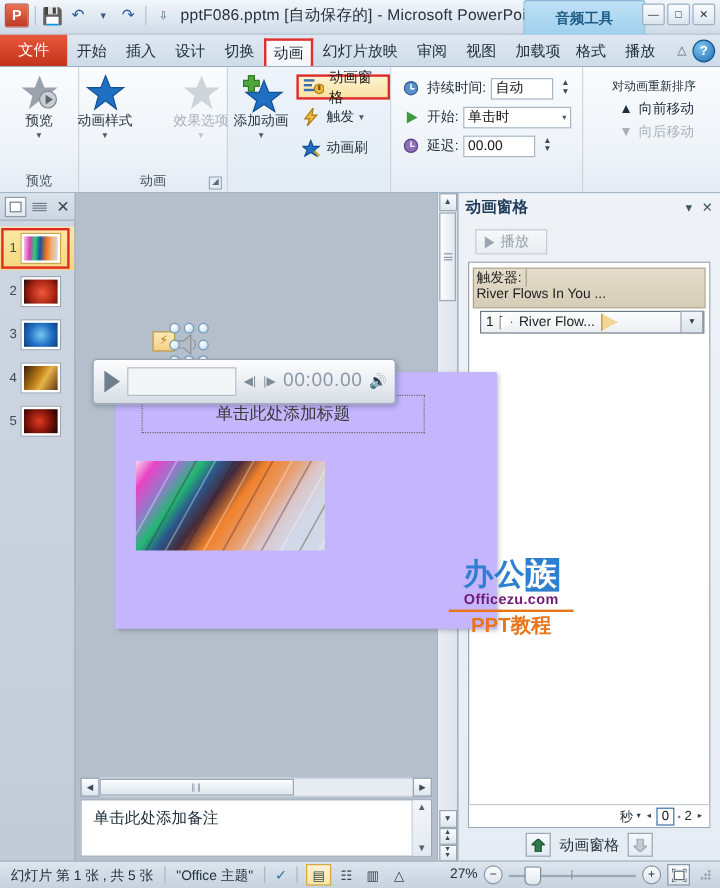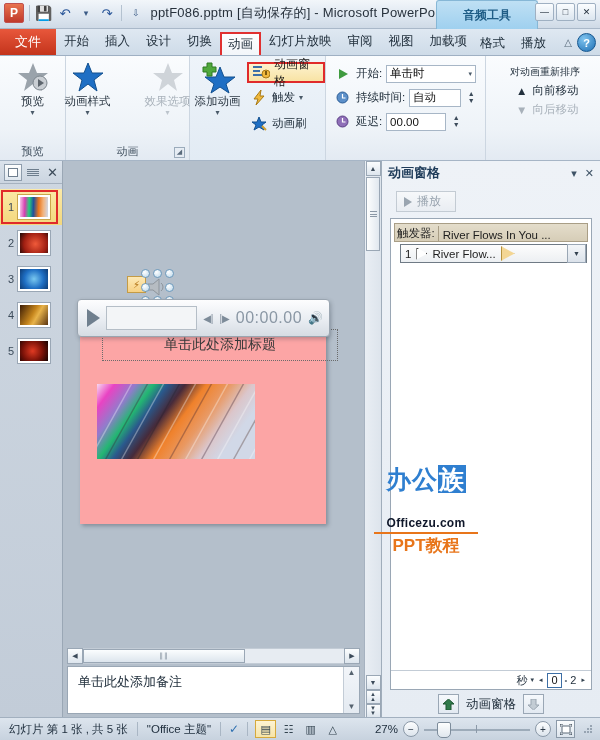--- a/index.html
+++ b/index.html
@@ -34,21 +34,21 @@
       display:flex;align-items:center;justify-content:center;
       color:#1f5d86;font-size:12px;font-weight:bold;}
   .winbtns{position:absolute;right:4px;top:3px;display:flex;gap:2px;}
   .wb{width:17px;height:16px;border:1px solid #9fb0c2;border-radius:2px;
       background:linear-gradient(#fbfdff,#dbe5ef);
       display:flex;align-items:center;justify-content:center;font-size:9px;color:#23303d;}
 
   
   .tabstrip{position:relative;height:26px;
       background:linear-gradient(#dfe8f2,#cedbe8);
-      border-bottom:1px solid #9fb0c3;display:flex;align-items:flex-start;}
+      border-bottom:1px solid #9fb0c3;display:flex;align-items:flex-end;}
   .tab-file{width:56px;height:26px;background:linear-gradient(#e8573b,#c3341c);
       color:#fff;display:flex;align-items:center;justify-content:center;font-size:13px;}
   .tab{height:24px;padding:0 8px;display:flex;align-items:center;font-size:12.5px;color:#22303d;}
   .tab.sel{background:linear-gradient(#fdfdfe,#f2f6fa);
       border:2px solid #e03030;border-bottom:none;
       padding:0 6px;height:23px;box-sizing:border-box;align-self:flex-end;}
   .ctxtabs{position:absolute;right:46px;bottom:0;display:flex;}
   .ctxtabs .tab{color:#1b2b38;}
   .helpzone{position:absolute;right:4px;bottom:3px;display:flex;align-items:center;gap:5px;}
   .caret-up{font-size:10px;color:#5a6b7c;}
@@ -122,21 +122,21 @@
   .sthumb .tb{width:34px;height:26px;background:#fff;border:1px solid #9aa7b5;
       box-sizing:border-box;padding:2px;}
   .sthumb .tbinner{width:100%;height:100%;}
   .sthumb.sel{background:linear-gradient(#fbe9a8,#f3d77c);}
   .sthumb.sel::after{content:"";position:absolute;left:1px;top:1px;right:4px;bottom:1px;
       border:2px solid #e02a2a;box-sizing:border-box;}
   .sthumb.sel .tb{border:1px solid #caa64a;}
 
   
   .canvaswrap{flex:1;position:relative;background:#b4bfcb;}
-  .slide{position:absolute;left:17px;top:149px;width:246px;height:214px;background:#fca5a5;
+  .slide{position:absolute;left:33px;top:149px;width:318px;height:214px;background:#c4b5fd;
       box-shadow:2px 2px 4px rgba(40,50,60,.35);}
   .titleph{position:absolute;left:22px;top:19px;width:236px;height:32px;
       border:1px dotted #6b6b6b;display:flex;align-items:center;justify-content:center;
       font-size:14px;color:#3a3a3a;box-sizing:border-box;}
   .picture{position:absolute;left:17px;top:74px;width:158px;height:75px;overflow:hidden;}
   .audioobj{position:absolute;left:74px;top:111px;width:36px;height:30px;}
   .spk{position:absolute;left:8px;top:5px;width:22px;height:20px;}
   .lightning{position:absolute;left:-10px;top:4px;width:17px;height:15px;
       background:linear-gradient(#fde9b6,#f7d184);border:1px solid #c49b46;
       display:flex;align-items:center;justify-content:center;font-size:10px;color:#b4761a;}
@@ -150,21 +150,21 @@
   .pbar-play{width:0;height:0;border-left:13px solid #6f7f8e;border-top:9px solid transparent;
       border-bottom:9px solid transparent;margin-left:3px;}
   .pbar-track{flex:1;height:22px;background:#f3f5f7;border:1px solid #b5bec7;}
   .pbar-ico{color:#7d8b99;font-size:10px;}
   .pbar-time{font-size:16px;color:#8a97a4;letter-spacing:.5px;}
   .pbar-vol{font-size:12px;color:#6f7f8e;}
 
   .watermark{position:absolute;left:305px;top:306px;width:116px;text-align:center;}
   .wm1{font-size:25px;font-weight:bold;color:#2f7fd0;letter-spacing:1px;line-height:25px;}
   .wm1 .hl{background:#2f7fd0;color:#fff;padding:0 1px;}
-  .wm2{font-size:12px;font-weight:bold;color:#0f172a;letter-spacing:.3px;line-height:14px;margin-top:24px;}
+  .wm2{font-size:12px;font-weight:bold;color:#701a75;letter-spacing:.3px;line-height:14px;}
   .wmline{height:2px;background:#e8751a;margin:2px 6px;}
   .wm3{font-size:17px;font-weight:bold;color:#e8751a;line-height:19px;}
 
   
   .hscroll{position:absolute;left:4px;right:4px;bottom:55px;height:14px;
       display:flex;align-items:center;}
   .hs-btn{width:14px;height:14px;border:1px solid #9aa7b5;background:linear-gradient(#fbfdfe,#dde5ed);
       display:flex;align-items:center;justify-content:center;font-size:7px;color:#3c4b5a;}
   .hs-track{flex:1;height:14px;background:#e7ecf2;border-top:1px solid #c3ccd6;border-bottom:1px solid #c3ccd6;}
   .hs-thumb{width:62%;height:14px;background:linear-gradient(#fbfdfe,#dde5ed);
@@ -203,24 +203,24 @@
   .ap-x{font-size:13px;font-weight:bold;color:#2b3f53;}
   .ap-playrow{padding:6px 0 4px 14px;}
   .ap-play{width:60px;height:21px;border:1px solid #c3cbd3;
       background:linear-gradient(#f6f8fa,#e9edf2);display:flex;align-items:center;gap:5px;
       padding-left:7px;box-sizing:border-box;}
   .ap-play .tri{width:0;height:0;border-left:8px solid #9aa5b0;
       border-top:5px solid transparent;border-bottom:5px solid transparent;}
   .ap-play .lb{font-size:12px;color:#98a3ae;}
   .ap-listbox{margin:2px 8px 0 8px;flex:1;background:#fff;border:1px solid #9aa7b5;
       display:flex;flex-direction:column;}
-  .ap-trigger{margin:4px 3px 0 3px;height:19px;
+  .ap-trigger{margin:4px 3px 0 3px;height:34px;
       background:linear-gradient(#e4ddcb,#d6cdb7);border:1px solid #a99e86;
-      display:flex;align-items:flex-end;padding-left:2px;box-sizing:border-box;
-      font-size:11.5px;color:#1d1d1d;}
+      display:flex;align-items:flex-start;padding-left:2px;box-sizing:border-box;
+      font-size:11.5px;color:#1d1d1d;flex-direction:column;}
   .ap-trigger .tg{border-right:1px solid #a99e86;padding-right:3px;margin-right:4px;}
   .ap-item{margin:2px 4px 0 9px;height:19px;border:1px solid #6f7a85;
       background:linear-gradient(#fdfdfd,#eceff2);
       display:flex;align-items:center;gap:5px;padding-left:4px;box-sizing:border-box;
       font-size:11.5px;color:#1d1d1d;}
   .ap-item .idx{color:#1d1d1d;}
   .tri-out{width:9px;height:10px;border:1px solid #2b2b2b;
       clip-path:polygon(0 0,100% 50%,0 100%);background:#fff;}
   .tri-fill{width:12px;height:13px;background:#f3d694;border:1px solid #b5923f;
       clip-path:polygon(0 0,100% 50%,0 100%);}
@@ -403,44 +403,44 @@
           </div>
         </div>
       </div>
     </div>
 
     <div class="rgroup" style="width:160px">
       <div class="rbody">
         <div class="timing">
           <div class="trow">
             <span class="srow-ico">
+              <svg width="13" height="13" viewBox="0 0 13 13">
+                <circle cx="6.5" cy="6.5" r="5.5" fill="#5b8fc9" stroke="#2c5d96"></circle>
+                <path d="M6.5,3 v4 h3" stroke="#fff" fill="none" stroke-width="1.2"></path>
+              </svg>
+            </span>
+            <span class="tlbl">持续时间:</span>
+            <span class="tspin">
+              <span>自动</span>
+            </span>
+            <span class="spinner">
+              <span>▲</span>
+              <span>▼</span>
+            </span>
+          </div>
+          <div class="trow">
+            <span class="srow-ico">
               <svg width="12" height="12" viewBox="0 0 12 12">
                   <polygon points="2,1 11,6 2,11" fill="#3f9b3f"></polygon>
                 </svg>
             </span>
             <span class="tlbl">开始:</span>
             <span class="tcombo">
               <span>单击时</span>
               <span style="font-size:7px;color:#4a5a69">▾</span>
-            </span>
-          </div>
-          <div class="trow">
-            <span class="srow-ico">
-              <svg width="13" height="13" viewBox="0 0 13 13">
-                <circle cx="6.5" cy="6.5" r="5.5" fill="#5b8fc9" stroke="#2c5d96"></circle>
-                <path d="M6.5,3 v4 h3" stroke="#fff" fill="none" stroke-width="1.2"></path>
-              </svg>
-            </span>
-            <span class="tlbl">持续时间:</span>
-            <span class="tspin">
-              <span>自动</span>
-            </span>
-            <span class="spinner">
-              <span>▲</span>
-              <span>▼</span>
             </span>
           </div>
           <div class="trow">
             <span class="srow-ico">
               <svg width="13" height="13" viewBox="0 0 13 13">
                 <circle cx="6.5" cy="6.5" r="5.5" fill="#8f6fb8" stroke="#5b3f85"></circle>
                 <path d="M6.5,3 v4 h3" stroke="#fff" fill="none" stroke-width="1.2"></path>
               </svg>
             </span>
             <span class="tlbl">延迟:</span>

